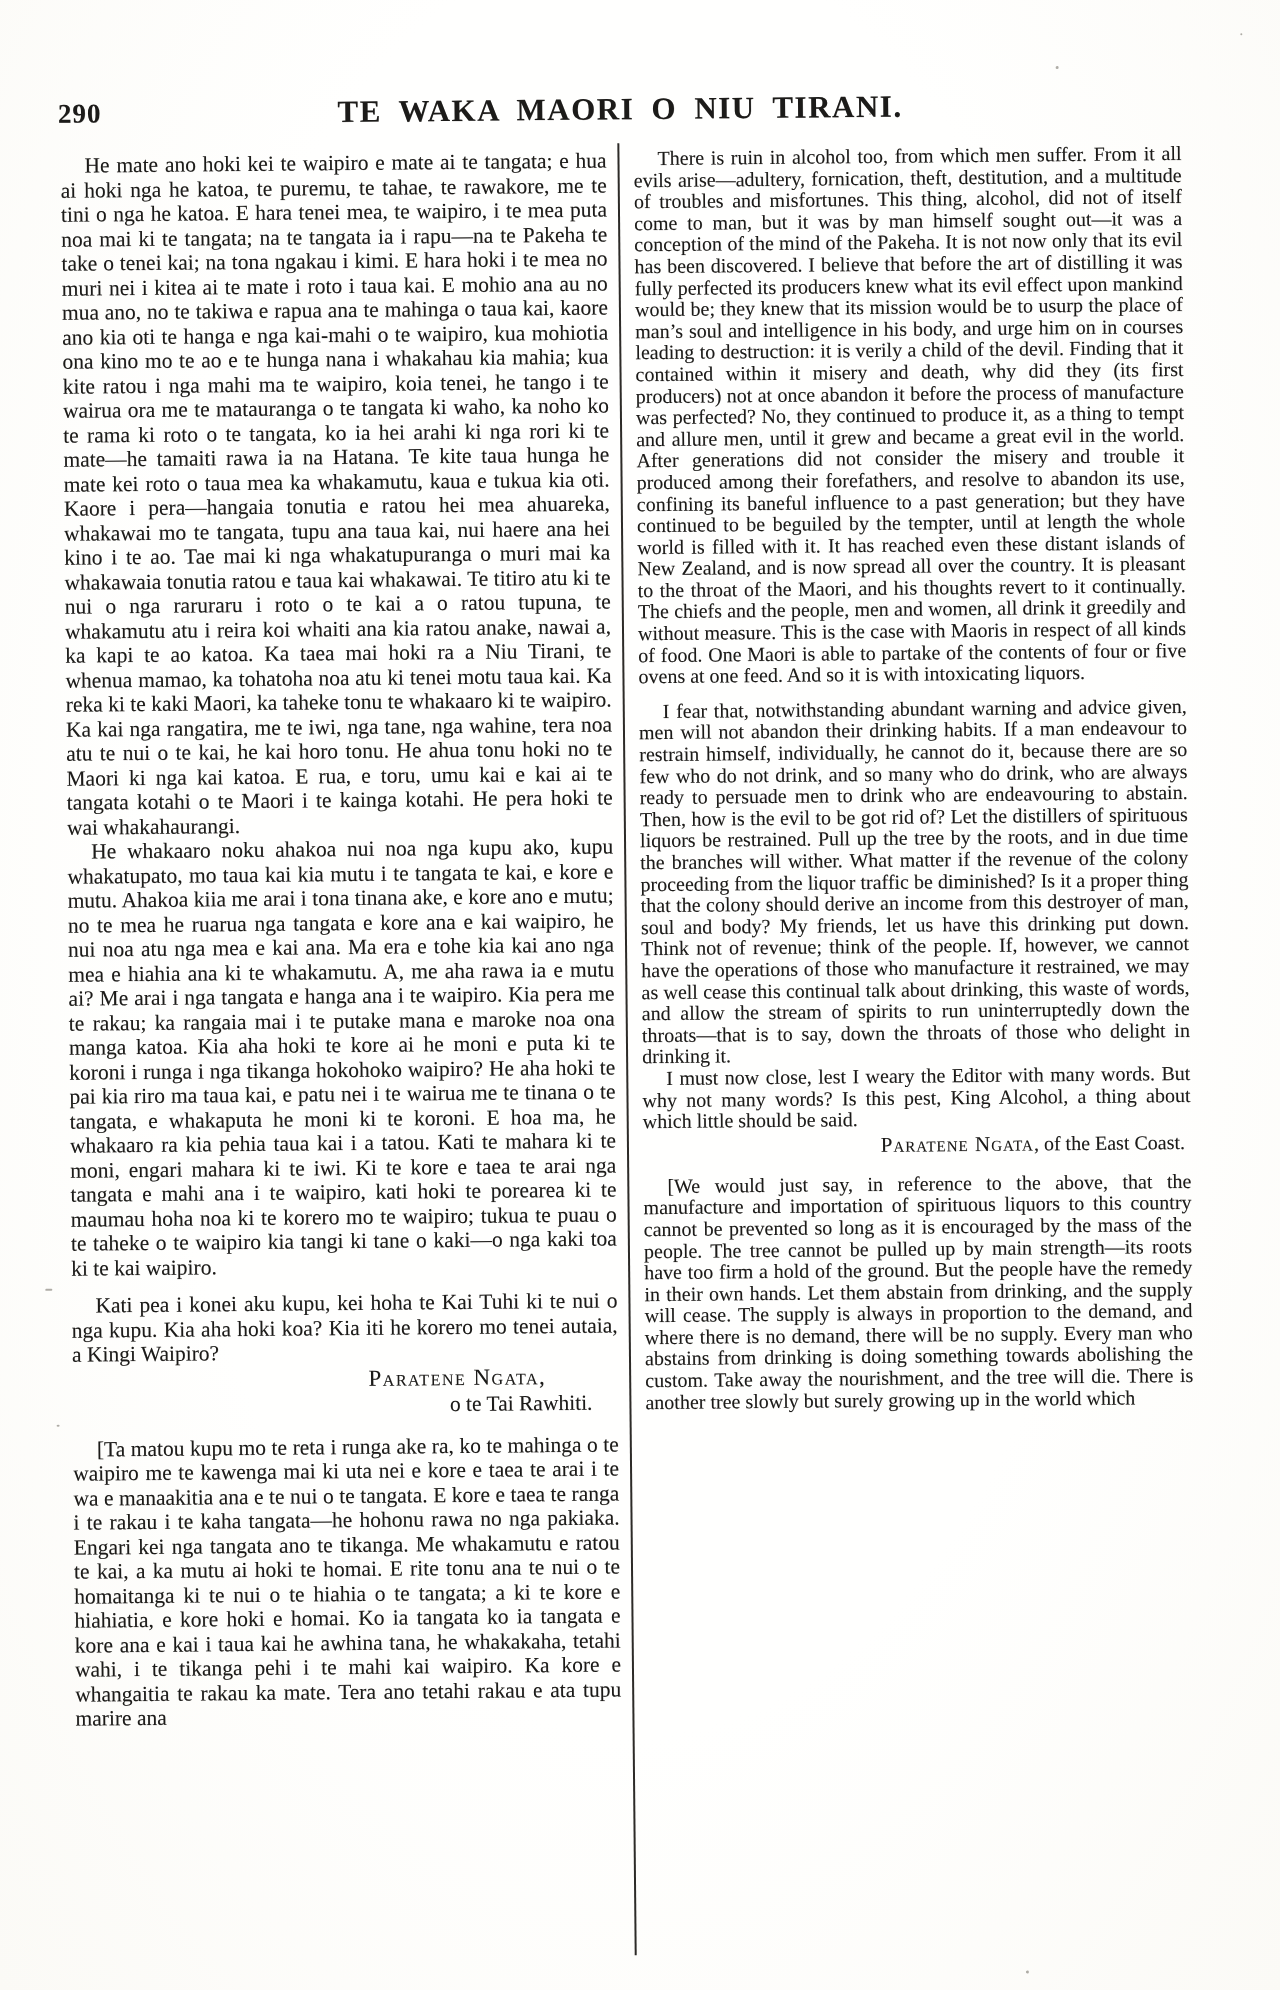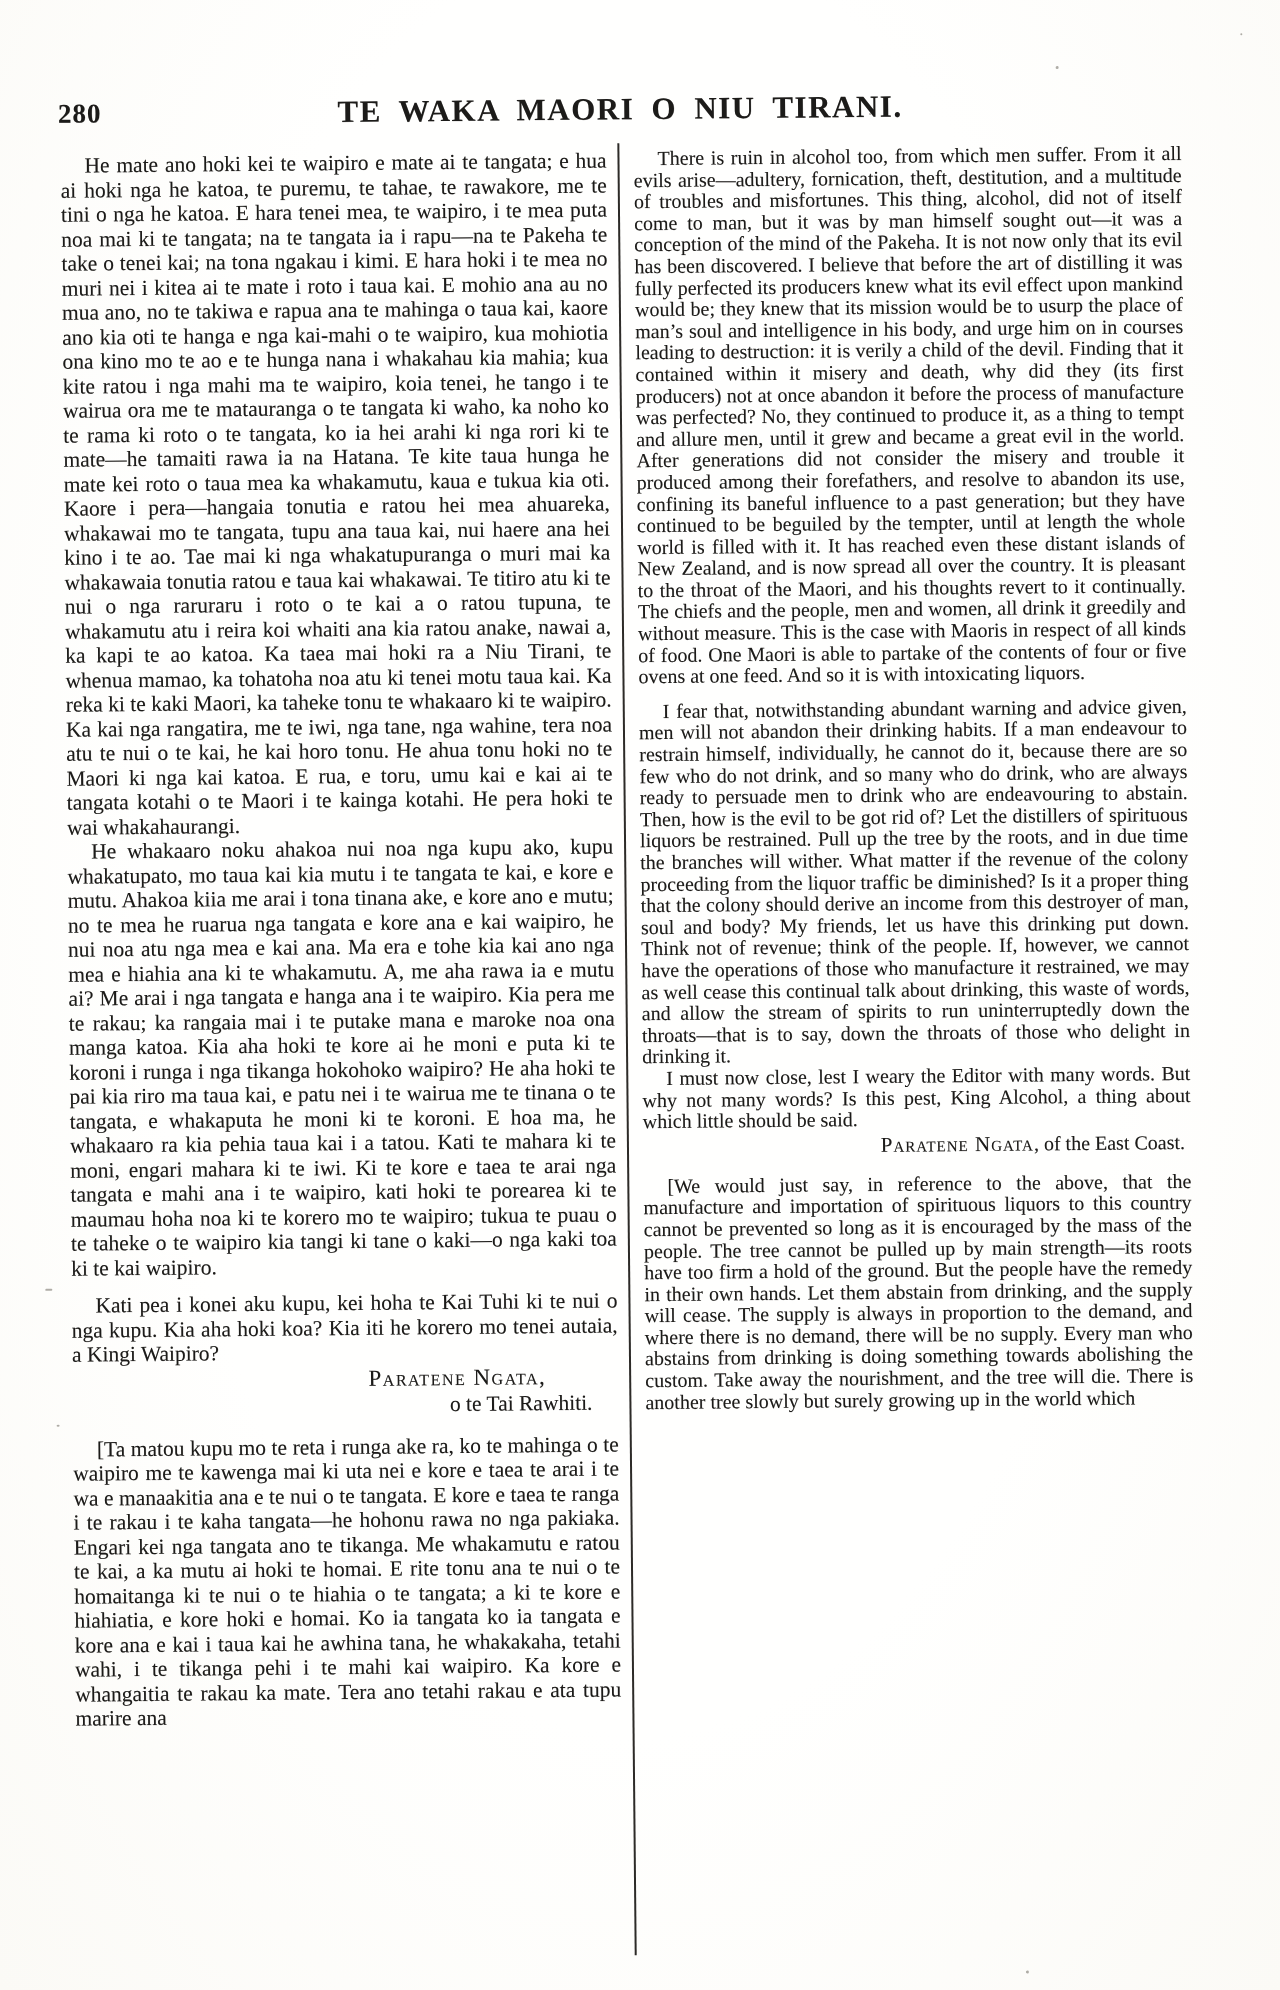--- a/index.html
+++ b/index.html
@@ -116,21 +116,21 @@
   .speck.s4 { left: 34px;   top: 1286px; width: 7px; height: 2px; border-radius: 1px; }
   .speck.s5 { left: 44px;   top: 1422px; width: 3px; height: 2px; }
   .speck.s6 { left: 1008px; top: 1977px; width: 3px; height: 3px; }
 </style>
 </head>
 <body>
 
 <div class="sheet">
   <div class="tilt">
 
-    <span class="pgnum">280</span>
+    <span class="pgnum">290</span>
     <div class="masthead">TE WAKA MAORI O NIU TIRANI.</div>
 
     <div class="col-divider"></div>
 
     <section class="col col-left">
       <p class="par">He mate ano hoki kei te waipiro e mate ai te tangata; e hua ai hoki nga he katoa, te puremu, te tahae, te rawakore, me te tini o nga he katoa. E hara tenei mea, te waipiro, i te mea puta noa mai ki te tangata; na te tangata ia i rapu—na te Pakeha te take o tenei kai; na tona ngakau i kimi. E hara hoki i te mea no muri nei i kitea ai te mate i roto i taua kai. E mohio ana au no mua ano, no te takiwa e rapua ana te mahinga o taua kai, kaore ano kia oti te hanga e nga kai-mahi o te waipiro, kua mohiotia ona kino mo te ao e te hunga nana i whakahau kia mahia; kua kite ratou i nga mahi ma te waipiro, koia tenei, he tango i te wairua ora me te matauranga o te tangata ki waho, ka noho ko te rama ki roto o te tangata, ko ia hei arahi ki nga rori ki te mate—he tamaiti rawa ia na Hatana. Te kite taua hunga he mate kei roto o taua mea ka whakamutu, kaua e tukua kia oti. Kaore i pera—hangaia tonutia e ratou hei mea ahuareka, whakawai mo te tangata, tupu ana taua kai, nui haere ana hei kino i te ao. Tae mai ki nga whakatupuranga o muri mai ka whakawaia tonutia ratou e taua kai whakawai. Te titiro atu ki te nui o nga raruraru i roto o te kai a o ratou tupuna, te whakamutu atu i reira koi whaiti ana kia ratou anake, nawai a, ka kapi te ao katoa. Ka taea mai hoki ra a Niu Tirani, te whenua mamao, ka tohatoha noa atu ki tenei motu taua kai. Ka reka ki te kaki Maori, ka taheke tonu te whakaaro ki te waipiro. Ka kai nga rangatira, me te iwi, nga tane, nga wahine, tera noa atu te nui o te kai, he kai horo tonu. He ahua tonu hoki no te Maori ki nga kai katoa. E rua, e toru, umu kai e kai ai te tangata kotahi o te Maori i te kainga kotahi. He pera hoki te wai whakahaurangi.</p>
       <p class="par">He whakaaro noku ahakoa nui noa nga kupu ako, kupu whakatupato, mo taua kai kia mutu i te tangata te kai, e kore e mutu. Ahakoa kiia me arai i tona tinana ake, e kore ano e mutu; no te mea he ruarua nga tangata e kore ana e kai waipiro, he nui noa atu nga mea e kai ana. Ma era e tohe kia kai ano nga mea e hiahia ana ki te whakamutu. A, me aha rawa ia e mutu ai? Me arai i nga tangata e hanga ana i te waipiro. Kia pera me te rakau; ka rangaia mai i te putake mana e maroke noa ona manga katoa. Kia aha hoki te kore ai he moni e puta ki te koroni i runga i nga tikanga hokohoko waipiro? He aha hoki te pai kia riro ma taua kai, e patu nei i te wairua me te tinana o te tangata, e whakaputa he moni ki te koroni. E hoa ma, he whakaaro ra kia pehia taua kai i a tatou. Kati te mahara ki te moni, engari mahara ki te iwi. Ki te kore e taea te arai nga tangata e mahi ana i te waipiro, kati hoki te porearea ki te maumau hoha noa ki te korero mo te waipiro; tukua te puau o te taheke o te waipiro kia tangi ki tane o kaki—o nga kaki toa ki te kai waipiro.</p>
       <p class="par gap">Kati pea i konei aku kupu, kei hoha te Kai Tuhi ki te nui o nga kupu. Kia aha hoki koa? Kia iti he korero mo tenei autaia, a Kingi Waipiro?</p>
       <div class="sig-left">
         <span class="sig-name">Paratene Ngata,</span>

